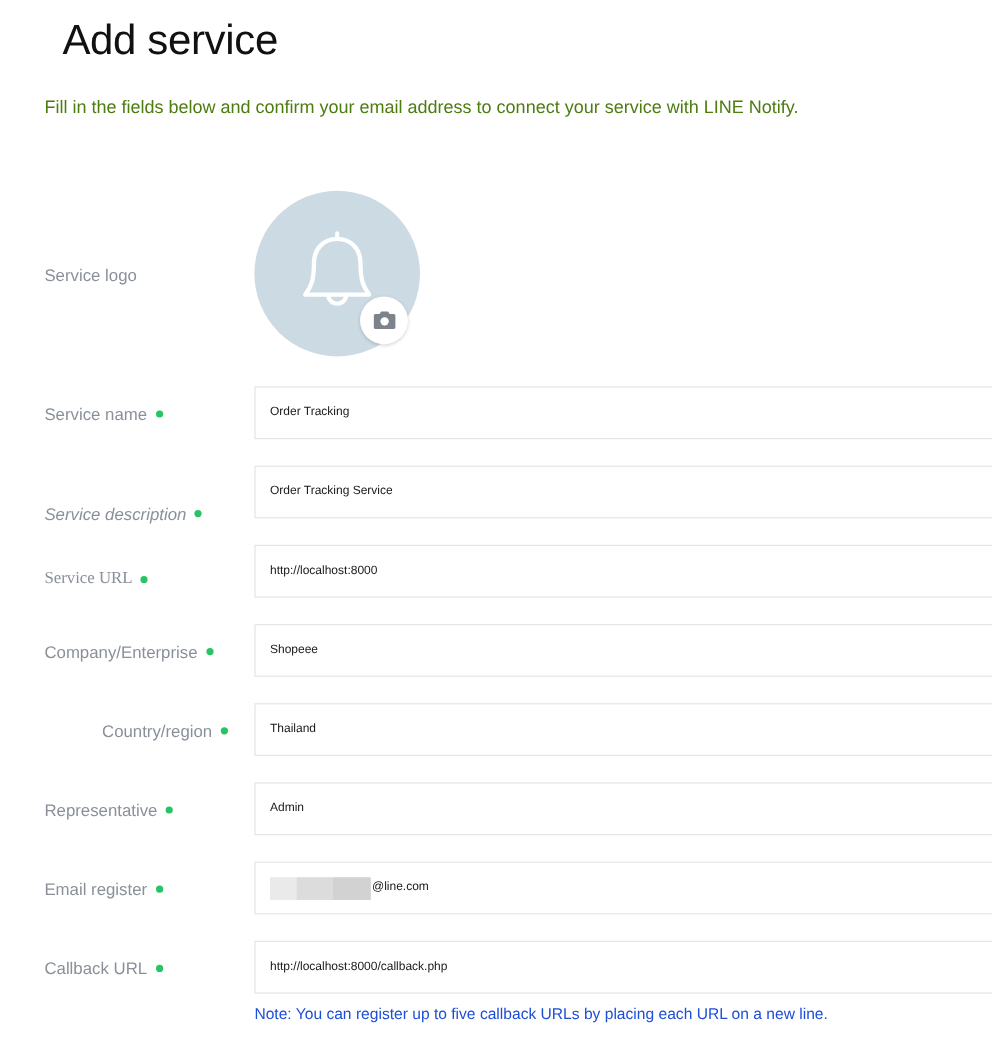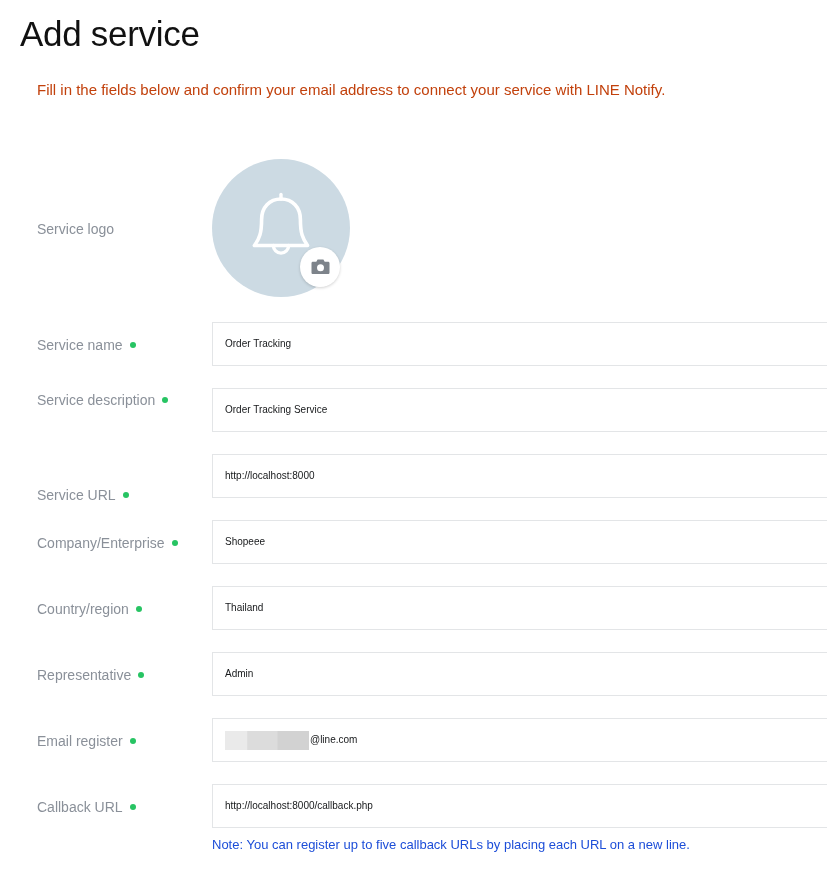--- a/index.html
+++ b/index.html
@@ -6,28 +6,28 @@
   html, body {
     width:827px; height:870px;
     background:#ffffff;
     font-family:"Liberation Sans", sans-serif;
     overflow:hidden;
   }
   .page { position:relative; width:827px; height:870px; padding:0; }
 
   
   .page-title {
-    position:absolute; left:20px; top:12px;
+    position:absolute; left:52px; top:12px;
     font-size:35px; font-weight:400; color:#111111;
     letter-spacing:-0.3px; line-height:44px;
     white-space:nowrap;
   }
   .page-subtitle {
     position:absolute; left:37px; top:79px;
-    font-size:15px; font-weight:400; color:#c2410c;
+    font-size:15px; font-weight:400; color:#4d7c0f;
     line-height:22px; white-space:nowrap;
   }
 
   
   .form { position:absolute; left:0; top:0; width:827px; }
 
   .row { position:absolute; left:0; width:827px; }
 
   .lbl {
     position:absolute; left:37px;
@@ -122,48 +122,48 @@
   <div class="row" style="top: 322px;">
         <div class="lbl" style="top: 13px;">
           <span>Service name</span>
           <span class="req-dot"></span>
         </div>
         <div class="field" style="top: 0px;">
           <span class="val">Order Tracking</span>
         </div>
       </div>
       <div class="row" style="top: 388px;">
-        <div class="lbl" style="top: 2px;">
+        <div class="lbl" style="top: 30px; font-style: italic;">
           <span>Service description</span>
           <span class="req-dot"></span>
         </div>
         <div class="field" style="top: 0px;">
           <span class="val">Order Tracking Service</span>
         </div>
       </div>
       <div class="row" style="top: 454px;">
-        <div class="lbl" style="top: 31px;">
+        <div class="lbl" style="top: 19px; font-family: Liberation Serif, serif;">
           <span>Service URL</span>
           <span class="req-dot"></span>
         </div>
         <div class="field" style="top: 0px;">
           <span class="val">http://localhost:8000</span>
         </div>
       </div>
       <div class="row" style="top: 520px;">
         <div class="lbl" style="top: 13px;">
           <span>Company/Enterprise</span>
           <span class="req-dot"></span>
         </div>
         <div class="field" style="top: 0px;">
           <span class="val">Shopeee</span>
         </div>
       </div>
       <div class="row" style="top: 586px;">
-        <div class="lbl" style="top: 13px;">
+        <div class="lbl" style="top: 13px; margin-left: 48px;">
           <span>Country/region</span>
           <span class="req-dot"></span>
         </div>
         <div class="field" style="top: 0px;">
           <span class="val">Thailand</span>
         </div>
       </div>
       <div class="row" style="top: 652px;">
         <div class="lbl" style="top: 13px;">
           <span>Representative</span>

